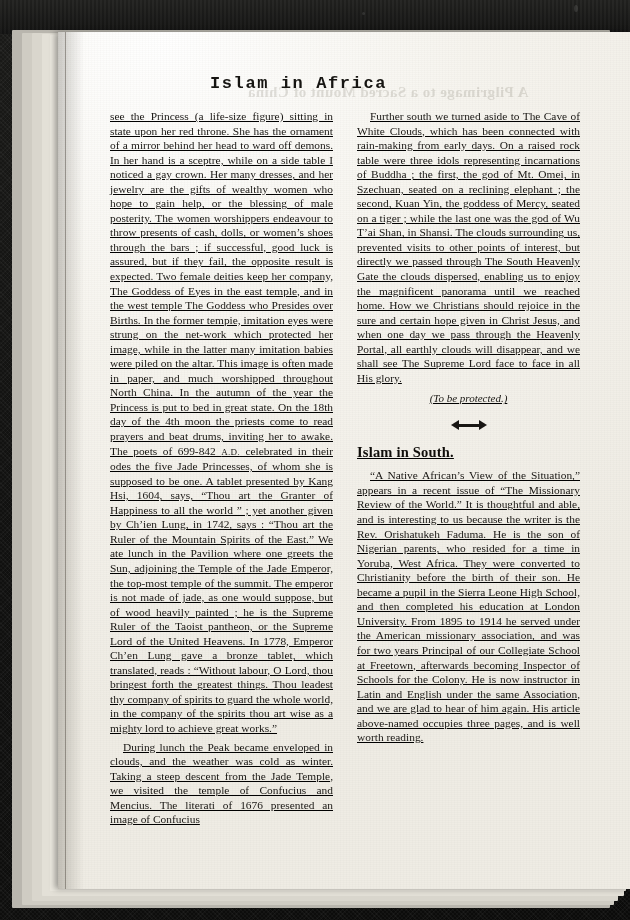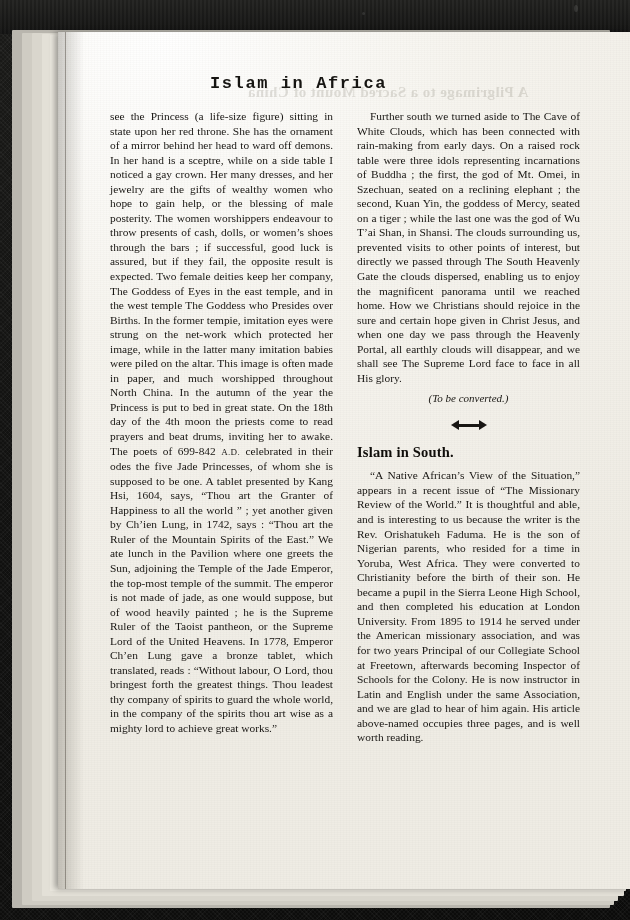--- a/index.html
+++ b/index.html
@@ -118,20 +118,21 @@
     text-align: left;
     margin: 0 0 16px 0;
     padding-left: 100px;
   }
   .columns {
     display: flex;
     gap: 24px;
   }
   .col {
     width: 223px;
+    text-decoration: underline;
   }
   p.body {
     margin: 0;
     font-family: "Liberation Serif", serif;
     font-size: 11.4px;
     line-height: 14.55px;
     text-align: justify;
     text-justify: inter-word;
     color: #1d1b18;
     hyphens: none;
@@ -219,27 +220,28 @@
 
     <div class="content inky">
 
       <div class="running-head">Islam in Africa</div>
 
       <div class="columns">
 
         <div class="col">
           <p class="body"><span>see the Princess (a life-size figure) sitting in state upon her red throne.  She has the ornament of a mirror behind her head to ward off demons.  In her hand is a sceptre, while on a side table I noticed a gay crown.  Her many dresses, and her jewelry are the gifts of wealthy women who hope to gain help, or the blessing of male posterity.  The women worshippers endeavour to throw presents of cash, dolls, or women’s shoes through the bars ; if successful, good luck is assured, but if they fail, the opposite result is expected. Two female deities keep her company, The Goddess of Eyes in the east temple, and in the west temple The Goddess who Presides over Births.  In the former tempie, imitation eyes were strung on the net-work which protected her image, while in the latter many imitation babies were piled on the altar.  This image is often made in paper, and much worshipped throughout North China.  In the autumn of the year the Princess is put to bed in great state.  On the 18th day of the 4th moon the priests come to read prayers and beat drums, inviting her to awake.  The poets of 699-842 </span><span class="smallcaps">A.D.</span><span> celebrated in their odes the five Jade Princesses, of whom she is supposed to be one.  A tablet presented by Kang Hsi, 1604, says, “Thou art the Granter of Happiness to all the world ” ; yet another given by Ch’ien Lung, in 1742, says : “Thou art the Ruler of the Mountain Spirits of the East.” We ate lunch in the Pavilion where one greets the Sun, adjoining the Temple of the Jade Emperor, the top-most temple of the summit.  The emperor is not made of jade, as one would suppose, but of wood heavily painted ; he is the Supreme Ruler of the Taoist pantheon, or the Supreme Lord of the United Heavens.  In 1778, Emperor Ch’en Lung gave a bronze tablet, which translated, reads : “Without labour, O Lord, thou bringest forth the greatest things.  Thou leadest thy company of spirits to guard the whole world, in the company of the spirits thou art wise as a mighty lord to achieve great works.”</span></p>
 
+          <p class="body indent">During lunch the Peak became enveloped in clouds, and the weather was cold as winter.  Taking a steep descent from the Jade Temple, we visited the temple of Confucius and Mencius.  The literati of 1676 presented an image of Confucius</p>
         </div>
 
         <div class="col">
 
           <p class="body indent">Further south we turned aside to The Cave of White Clouds, which has been connected with rain-making from early days.  On a raised rock table were three idols representing incarnations of Buddha ; the first, the god of Mt. Omei, in Szechuan, seated on a reclining elephant ; the second, Kuan Yin, the goddess of Mercy, seated on a tiger ; while the last one was the god of Wu T’ai Shan, in Shansi.  The clouds surrounding us, prevented visits to other points of interest, but directly we passed through The South Heavenly Gate the clouds dispersed, enabling us to enjoy the magnificent panorama until we reached home. How we Christians should rejoice in the sure and certain hope given in Christ Jesus, and when one day we pass through the Heavenly Portal, all earthly clouds will disappear, and we shall see The Supreme Lord face to face in all His glory.</p>
 
-          <p class="contd">(To be converted.)</p>
+          <p class="contd">(To be protected.)</p>
 
           <div class="ornament">
             <span class="wingL"></span>
             <span class="bar"></span>
             <span class="wingR"></span>
           </div>
 
           <h2 class="section-title">Islam in South.</h2>
 
           <p class="body indent">“A Native African’s View of the Situation,” appears in a recent issue of “The Missionary Review of the World.”  It is thoughtful and able, and is interesting to us because the writer is the Rev. Orishatukeh Faduma.  He is the son of Nigerian parents, who resided for a time in Yoruba, West Africa.  They were converted to Christianity before the birth of their son.  He became a pupil in the Sierra Leone High School, and then completed his education at London University.  From 1895 to 1914 he served under the American missionary association, and was for two years Principal of our Collegiate  School at Freetown, afterwards becoming Inspector of Schools for the Colony.  He is now instructor in Latin and English under the same Association, and we are glad to hear of him again. His article above-named occupies three pages, and is well worth reading.</p>

